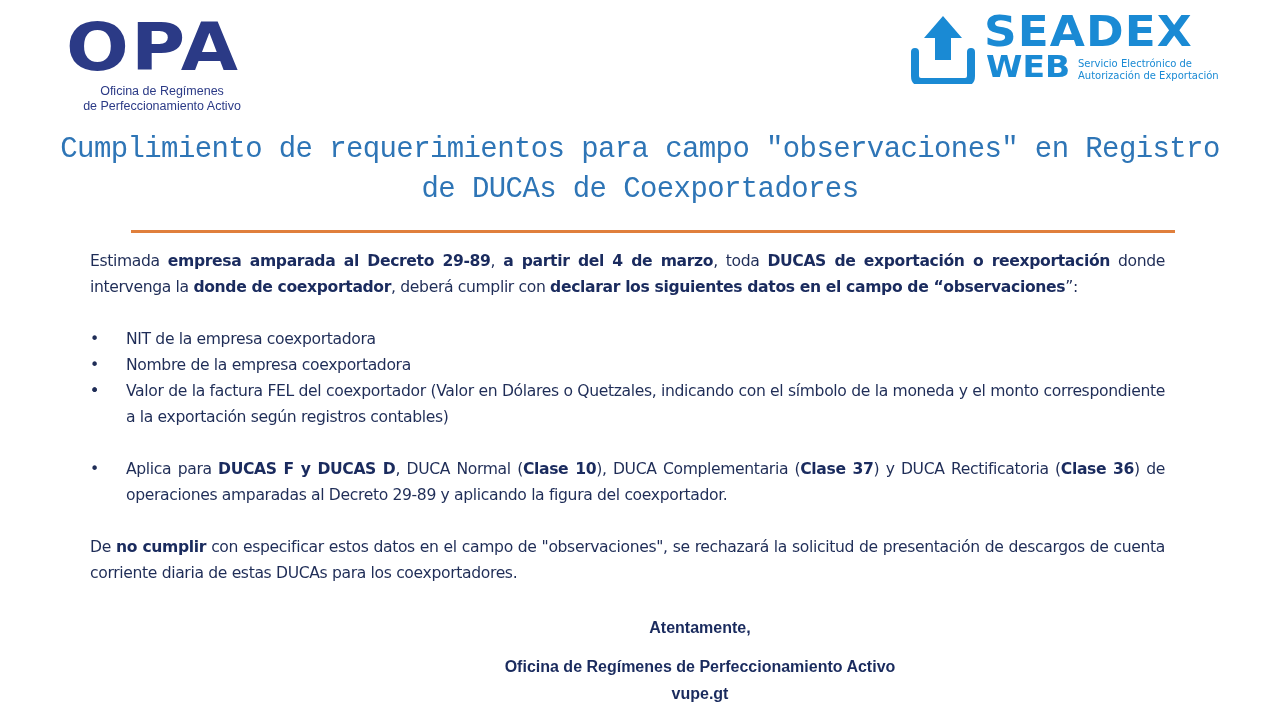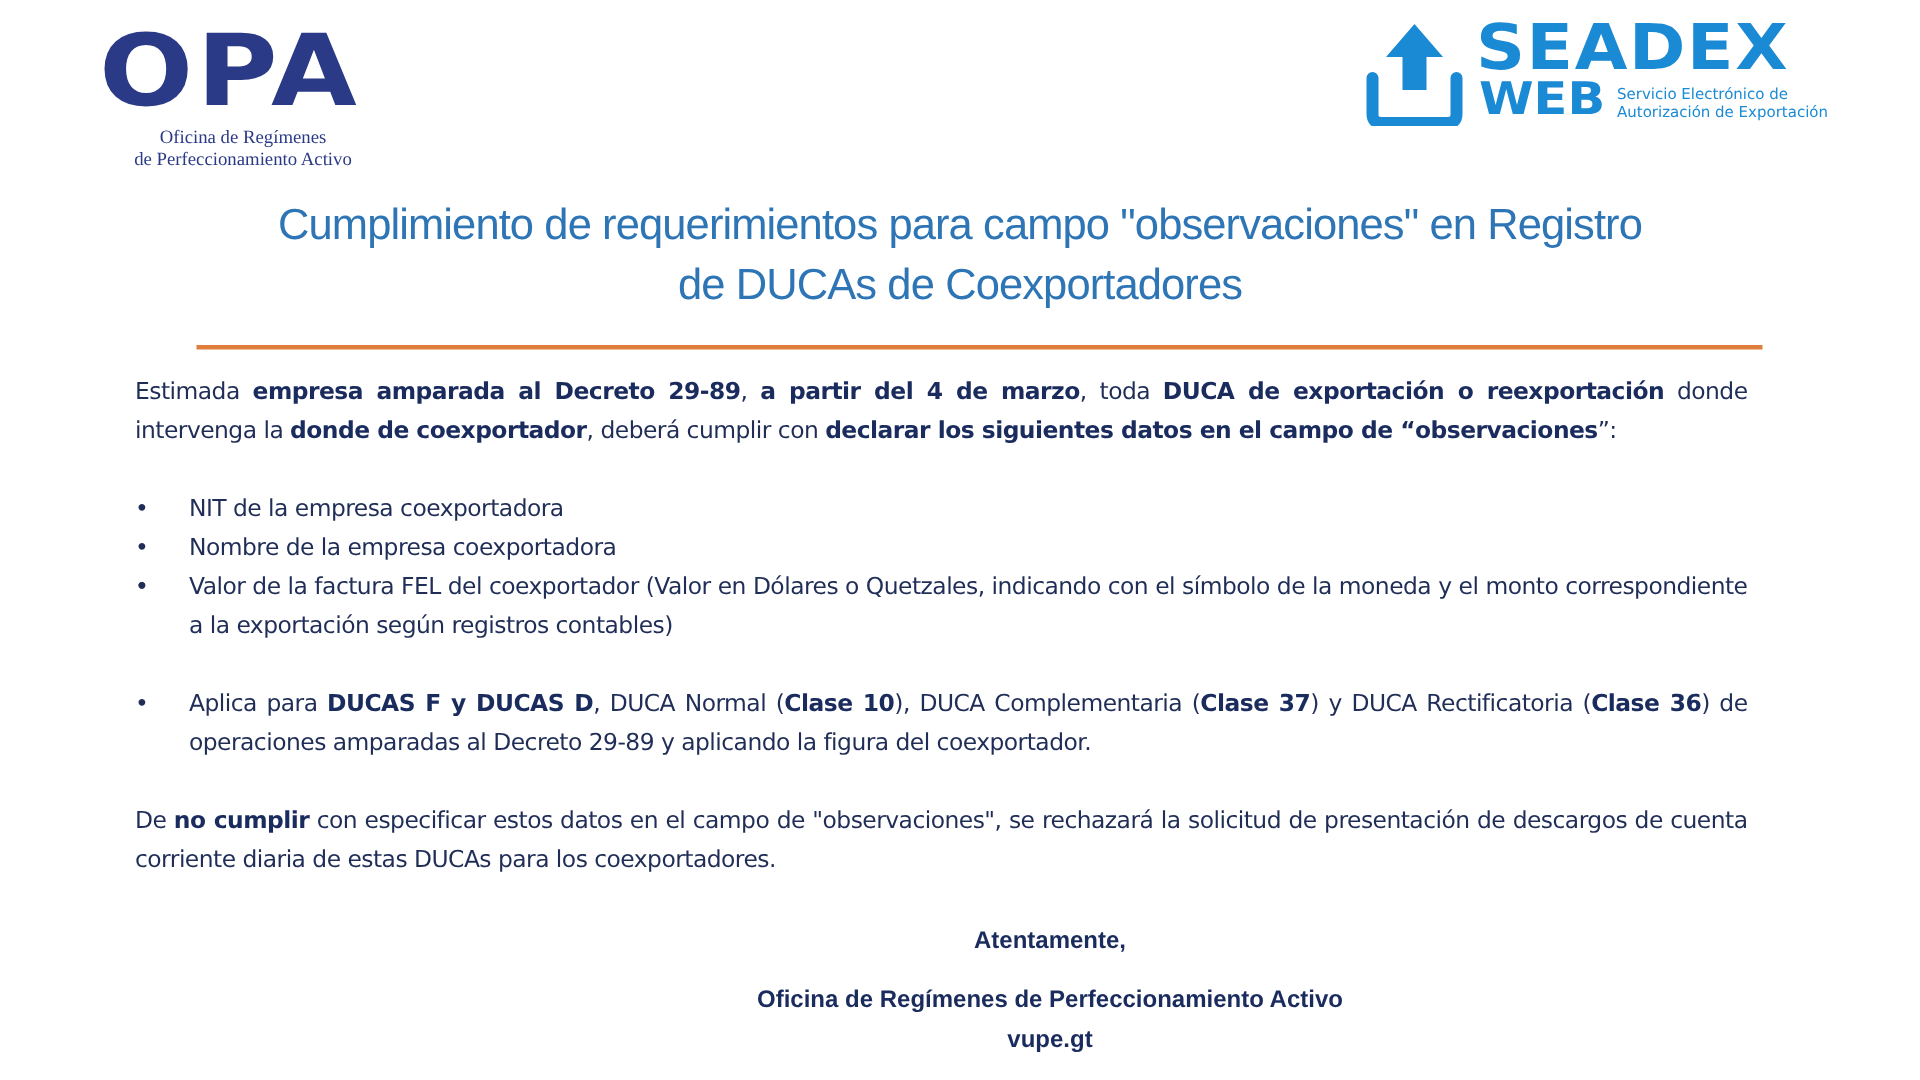--- a/index.html
+++ b/index.html
@@ -1,25 +1,25 @@
 <!DOCTYPE html>
 <html><head>
 <meta charset="utf-8">
 <style>
   html, body { margin:0; padding:0; }
   body { width:1280px; height:720px; background:#ffffff; position:relative; overflow:hidden; font-family:"Liberation Sans", sans-serif; }
   .opa-logo { position:absolute; left:66px; top:18px; width:200px; }
   .opa-word { font-family:"DejaVu Sans", sans-serif; font-weight:bold; font-size:66px; line-height:60px; color:#2b3a86; letter-spacing:2px; transform:scaleX(1.12); transform-origin:left; }
-  .opa-sub { font-family:Liberation Serif, serif; font-size:12.5px; color:#2b3a86; text-align:center; line-height:15px; margin-top:6px; width:192px; }
+  .opa-sub { font-family:Liberation Sans, sans-serif; font-size:12.5px; color:#2b3a86; text-align:center; line-height:15px; margin-top:6px; width:192px; }
   .seadex-logo { position:absolute; left:910px; top:14px; width:330px; height:80px; }
   .seadex-icon { position:absolute; left:0; top:0; width:66px; height:70px; }
   .seadex-word { position:absolute; left:74px; top:-4px; font-family:"DejaVu Sans", sans-serif; font-weight:bold; font-size:42px; line-height:44px; color:#1a8ad4; letter-spacing:1px; transform:scaleX(1.08); transform-origin:left; }
   .web-word { position:absolute; left:76px; top:36px; font-family:"DejaVu Sans", sans-serif; font-weight:bold; font-size:30px; line-height:34px; color:#1a8ad4; transform:scaleX(1.1); transform-origin:left; }
   .seadex-sub { position:absolute; left:168px; top:44px; font-family:"DejaVu Sans", sans-serif; font-size:10px; line-height:12px; color:#1a8ad4; }
-  .title { position:absolute; left:60px; width:1160px; top:130px; text-align:center; color:#2e75b6; font-family:Liberation Sans, sans-serif; font-size:29px; line-height:40px; letter-spacing:-0.6px; }
+  .title { position:absolute; left:60px; width:1160px; top:130px; text-align:center; color:#2e75b6; font-family:Liberation Mono, monospace; font-size:29px; line-height:40px; letter-spacing:-0.6px; }
   .rule { position:absolute; left:131px; top:230px; width:1044px; height:3px; background:#e07f3c; }
   .body { position:absolute; left:90px; top:248px; width:1075px; color:#1f2d57; font-family:"DejaVu Sans", sans-serif; font-size:15.6px; line-height:26px; letter-spacing:-0.35px; }
   .body p { margin:0; text-align:justify; }
   .body b { color:#1a2b5e; }
   .spacer { height:26px; }
   .bullets { list-style:none; margin:0; padding:0; }
   .bullets li { position:relative; padding-left:36px; text-align:justify; }
   .bullets li .dot { position:absolute; left:0; top:0; }
   .sign { position:absolute; left:440px; width:520px; text-align:center; color:#1a2b5e; font-family:Liberation Sans, sans-serif; font-weight:bold; font-size:16px; line-height:20px; }
 </style>
@@ -47,21 +47,21 @@
   </div>
 </div>
 
 <div class="title">
   <div>Cumplimiento de requerimientos para campo "observaciones" en Registro</div>
   <div>de DUCAs de Coexportadores</div>
 </div>
 <div class="rule"></div>
 
 <div class="body">
-  <p><span>Estimada </span><b>empresa amparada al Decreto 29-89</b><span>, </span><b>a partir del 4 de marzo</b><span>, toda </span><b>DUCA de exportación o reexportación</b><span> donde intervenga la </span><b>donde de coexportador</b><span>, deberá cumplir con </span><b>declarar los siguientes datos en el campo de “observaciones</b><span>”:</span></p>
+  <p><span>Estimada </span><b>empresa amparada al Decreto 29-89</b><span>, </span><b>a partir del 4 de marzo</b><span>, toda </span><b>DUCAS de exportación o reexportación</b><span> donde intervenga la </span><b>donde de coexportador</b><span>, deberá cumplir con </span><b>declarar los siguientes datos en el campo de “observaciones</b><span>”:</span></p>
   <div class="spacer"></div>
   <ul class="bullets">
     <li><span class="dot">•</span><span>NIT de la empresa coexportadora</span></li>
     <li><span class="dot">•</span><span>Nombre de la empresa coexportadora</span></li>
     <li><span class="dot">•</span></li>
     <li><span class="dot">•</span><span>Valor de la factura FEL del coexportador (Valor en Dólares o Quetzales, indicando con el símbolo de la moneda y el monto correspondiente a la exportación según registros contables)</span></li>
   </ul>
   <div class="spacer"></div>
   <ul class="bullets">
     <li><span class="dot">•</span><span>Aplica para </span><b>DUCAS F y DUCAS D</b><span>, DUCA Normal (</span><b>Clase 10</b><span>), DUCA Complementaria (</span><b>Clase 37</b><span>) y DUCA Rectificatoria (</span><b>Clase 36</b><span>) de operaciones amparadas al Decreto 29-89 y aplicando la figura del coexportador.</span></li>

